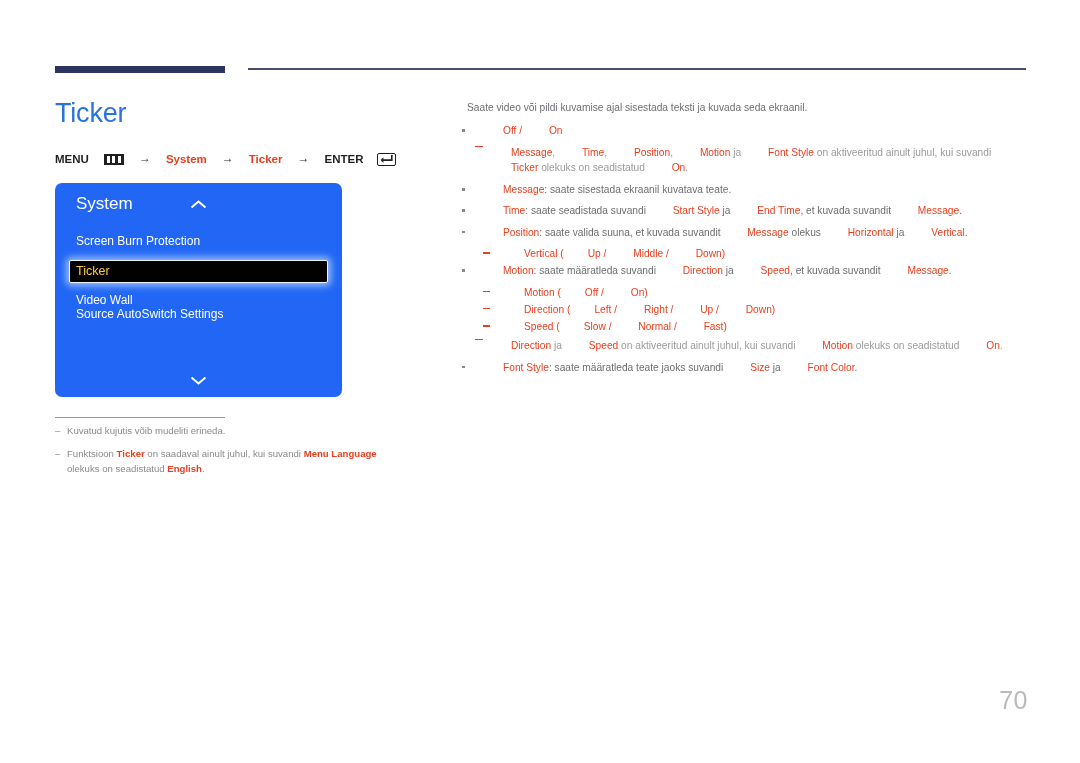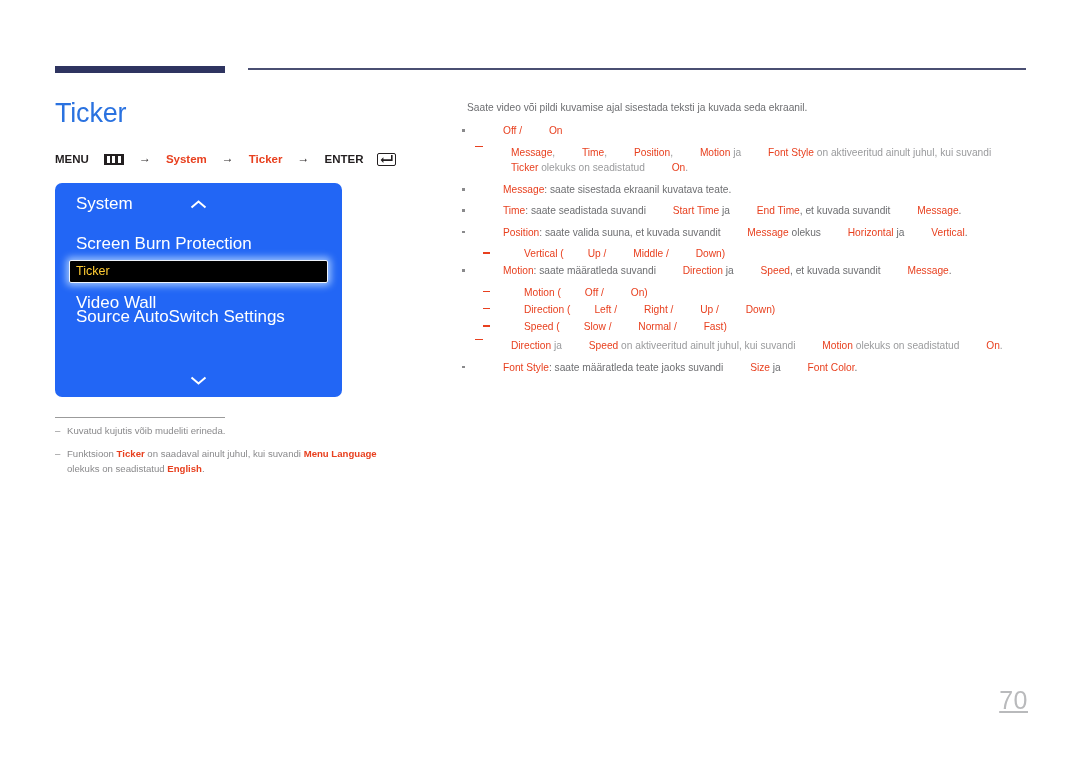--- a/index.html
+++ b/index.html
@@ -124,21 +124,21 @@
     color: #ffffff;
     pointer-events: none;
   }
   .osd-chev.up { top: 12px; }
   .osd-chev.down { top: 188px; }
   .osd-chev svg { display: inline-block; }
 
   .osd-item {
     position: absolute;
     left: 21px;
-    font-size: 17px;
+    font-size: 12px;
     color: #ffffff;
     white-space: nowrap;
   }
   .osd-item.i0 { top: 51px; }
   .osd-item.i2 { top: 110px; }
   .osd-item.i3 { top: 124px; }
 
   .osd-sel {
     position: absolute;
     left: 14px;
@@ -249,21 +249,20 @@
   .rcol .r { color: #e8401f; }
 
   
   .pageno {
     position: absolute;
     right: 52px;
     bottom: 48px;
     font-size: 25px;
     color: #b9babc;
     letter-spacing: 0.5px;
-    text-decoration: underline;
   }
 </style>
 </head>
 <body>
 
 <div class="hdr-thick"></div>
 <div class="hdr-thin"></div>
 
 <div class="page-title">Ticker</div>
 
@@ -317,21 +316,21 @@
     <div class="note"><span class="dash">–</span><span>Kuvatud kujutis võib mudeliti erineda.</span></div>
     <div class="note"><span class="dash">–</span><span>Funktsioon </span><b>Ticker</b><span> on saadaval ainult juhul, kui suvandi </span><b>Menu Language</b><span> olekuks on seadistatud </span><b>English</b><span>.</span></div>
   </div>
 
 <div class="rcol">
   <p class="intro">Saate video või pildi kuvamise ajal sisestada teksti ja kuvada seda ekraanil.</p>
   <div id="content-blocks">
       <div class="bullet"><span class="sq"></span><b>Off</b><span class="r"> / </span><b>On</b></div>
       <div class="subnote"><span class="nd"></span><b>Message</b><span>, </span><b>Time</b><span>, </span><b>Position</b><span>, </span><b>Motion</b><span> ja </span><b>Font Style</b><span> on aktiveeritud ainult juhul, kui suvandi </span><b>Ticker</b><span> olekuks on seadistatud </span><b>On</b><span>.</span></div>
       <div class="bullet"><span class="sq"></span><b>Message</b><span>: saate sisestada ekraanil kuvatava teate.</span></div>
-      <div class="bullet"><span class="sq"></span><b>Time</b><span>: saate seadistada suvandi </span><b>Start Time</b><span> ja </span><b>End Time</b><span>, et kuvada suvandit </span><b>Message</b><span>.</span></div>
+      <div class="bullet"><span class="sq"></span><b>Time</b><span>: saate seadistada suvandi </span><b>Start Style</b><span> ja </span><b>End Time</b><span>, et kuvada suvandit </span><b>Message</b><span>.</span></div>
       <div class="bullet"><span class="sq"></span><b>Position</b><span>: saate valida suuna, et kuvada suvandit </span><b>Message</b><span> olekus </span><b>Horizontal</b><span> ja </span><b>Vertical</b><span>.</span></div>
       <div class="subitem"><span class="nd"></span><b>Vertical</b><span class="r"> (</span><b>Up</b><span class="r"> / </span><b>Middle</b><span class="r"> / </span><b>Down</b><span class="r">)</span></div>
       <div class="bullet"><span class="sq"></span><b>Motion</b><span>: saate määratleda suvandi </span><b>Direction</b><span> ja </span><b>Speed</b><span>, et kuvada suvandit </span><b>Message</b><span>.</span></div>
       <div class="subitem"><span class="nd"></span><b>Motion</b><span class="r"> (</span><b>Off</b><span class="r"> / </span><b>On</b><span class="r">)</span></div>
       <div class="subitem"><span class="nd"></span><b>Direction</b><span class="r"> (</span><b>Left</b><span class="r"> / </span><b>Right</b><span class="r"> / </span><b>Up</b><span class="r"> / </span><b>Down</b><span class="r">)</span></div>
       <div class="subitem"><span class="nd"></span><b>Speed</b><span class="r"> (</span><b>Slow</b><span class="r"> / </span><b>Normal</b><span class="r"> / </span><b>Fast</b><span class="r">)</span></div>
       <div class="subnote"><span class="nd"></span><b>Direction</b><span> ja </span><b>Speed</b><span> on aktiveeritud ainult juhul, kui suvandi </span><b>Motion</b><span> olekuks on seadistatud </span><b>On</b><span>.</span></div>
       <div class="bullet"><span class="sq"></span><b>Font Style</b><span>: saate määratleda teate jaoks suvandi </span><b>Size</b><span> ja </span><b>Font Color</b><span>.</span></div>
     </div>
 </div>

